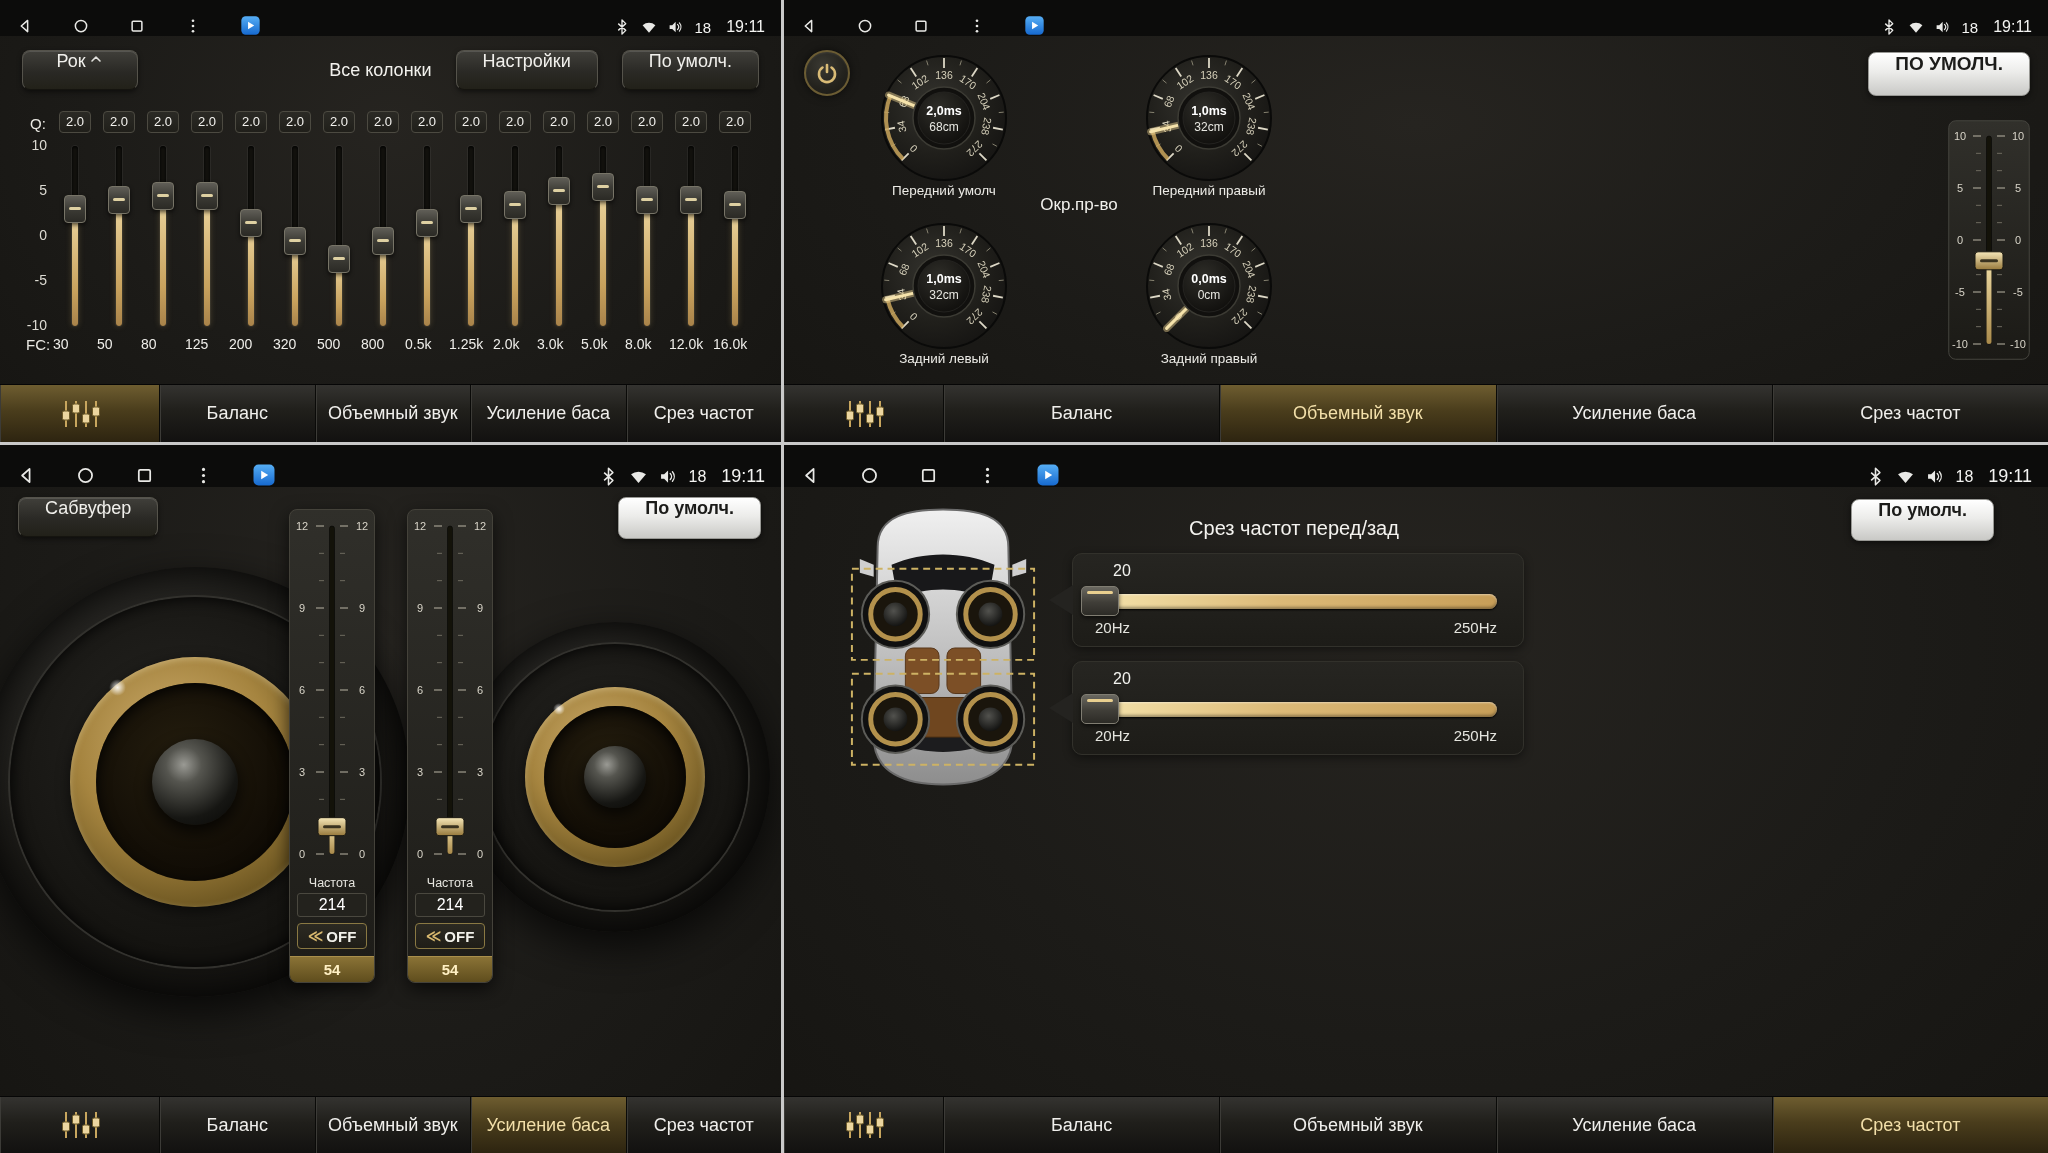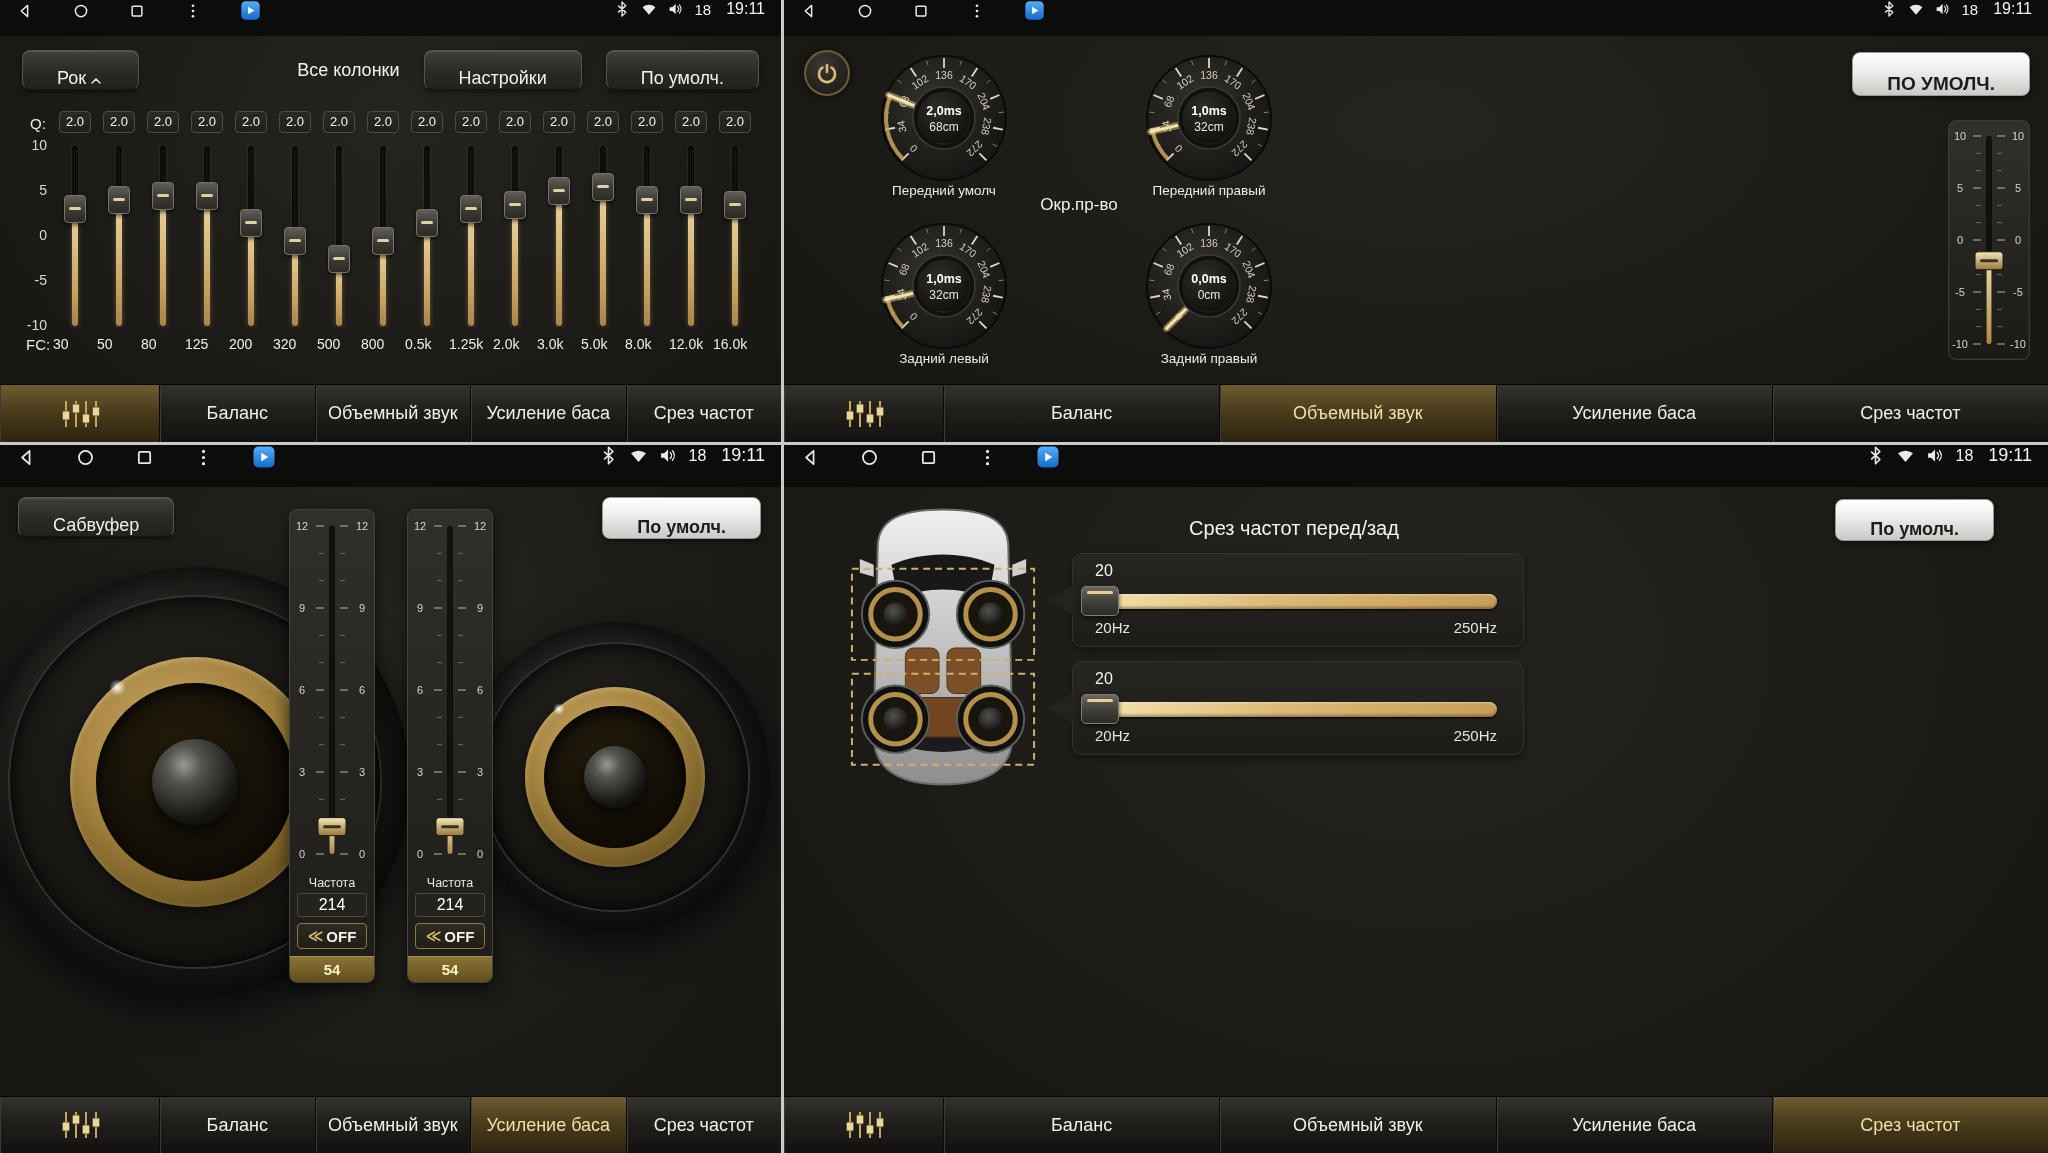--- a/index.html
+++ b/index.html
@@ -3,21 +3,21 @@
 <meta charset="utf-8">
 <style>
   *{box-sizing:border-box;margin:0;padding:0;}
   html,body{width:2048px;height:1153px;background:#000;overflow:hidden;
     font-family:"Liberation Sans","DejaVu Sans",sans-serif;color:#eee;}
   .grid{width:2048px;height:1153px;display:grid;grid-template-columns:781px 1264px;
     grid-template-rows:442px 708px;gap:3px;background:#c9c9c9;}
   .quad{position:relative;display:flex;flex-direction:column;overflow:hidden;
     background:radial-gradient(ellipse at 50% 28%,#262420 0%,#1c1b18 55%,#161512 100%);}
   
-  .statusbar{height:36px;flex:0 0 auto;display:flex;align-items:flex-start;justify-content:space-between;
+  .statusbar{height:36px;flex:0 0 auto;display:flex;align-items:flex-end;justify-content:space-between;
     padding:0 16px;background:#0c0c0b;}
   .statusbar.lg{height:42px;}
   .sb-left{display:flex;align-items:center;gap:38px;}
   .sb-right{display:flex;align-items:center;gap:9px;}
   .sbi{width:18px;height:18px;display:block;}
   .sbi-app{width:21px;height:21px;}
   .lg .sbi{width:21px;height:21px;}
   .lg .sbi-app{width:24px;height:24px;}
   .sb-time{font-size:16px;color:#f4f4f2;margin-left:6px;}
   .sb-vol{font-size:15px;color:#f4f4f2;}
@@ -26,21 +26,21 @@
   
   .tabbar{flex:0 0 auto;display:flex;background:linear-gradient(180deg,#343330 0%,#201f1b 45%,#121110 100%);
     border-top:1px solid #060606;}
   .tabbar.h58{height:58px;} .tabbar.h57{height:57px;}
   .tab{flex:1;display:flex;align-items:center;justify-content:center;font-size:18px;color:#f0efec;
     border-right:1px solid #0a0a08;box-shadow:inset 1px 0 0 #3c3b37;cursor:pointer;white-space:nowrap;}
   .tab:last-child{border-right:none;}
   .tab.icon-tab{flex:0 0 160px;}
   .tab.active{background:linear-gradient(180deg,#6e5d30 0%,#4a3d1c 45%,#2d2410 100%);color:#f2dfa9;}
   
-  .btn{height:40px;padding:0 34px;border-radius:8px;font-size:18px;display:inline-flex;align-items:flex-end;
+  .btn{height:40px;padding:0 26px;border-radius:8px;font-size:18px;display:inline-flex;align-items:flex-start;
     justify-content:center;gap:2px;cursor:pointer;font-family:inherit;white-space:nowrap;}
   .btn-dark{background:linear-gradient(180deg,#403f3a,#2a2925 55%,#222119);border:1px solid #55534b;
     border-bottom-color:#15140f;color:#f1f0ec;box-shadow:inset 0 1px 0 rgba(255,255,255,.12),0 2px 5px rgba(0,0,0,.5);}
   .btn-light{background:linear-gradient(180deg,#ffffff,#ececea 45%,#c9c9c6);border:1px solid #98989       4;
     border:1px solid #989894;color:#1c1c1a;font-weight:bold;box-shadow:0 2px 6px rgba(0,0,0,.55),inset 0 1px 0 #fff;}
   .content{position:relative;flex:1 1 auto;}
   
   .preset-btn{position:absolute;left:22px;top:14px;min-width:116px;}
   .chev{width:16px;height:16px;}
   .tl-right{position:absolute;right:22px;top:14px;display:flex;align-items:center;gap:24px;}
@@ -105,21 +105,21 @@
   
   .br-default{position:absolute;right:54px;top:12px;height:42px;font-size:18px;}
   .xo-title{position:absolute;left:280px;top:30px;width:460px;text-align:center;font-size:20px;color:#f4f3ef;}
   .car-wrap{position:absolute;left:60px;top:16px;width:198px;height:288px;}
   .car-svg{width:198px;height:288px;display:block;}
   .xo-group{position:absolute;left:288px;width:452px;height:94px;border-radius:10px;
     background:linear-gradient(180deg,#262521,#1d1c18);border:1px solid #32312b;box-shadow:0 3px 10px rgba(0,0,0,.45);}
   .xo-group>*{position:absolute;}
   .xo-arrow{left:-24px;top:50%;margin-top:-15px;width:0;height:0;border-top:15px solid transparent;
     border-bottom:15px solid transparent;border-right:24px solid #242320;}
-  .xo-value{left:22px;top:8px;font-size:16px;color:#f2f2ee;}
+  .xo-value{left:40px;top:8px;font-size:16px;color:#f2f2ee;}
   .xo-bar{left:24px;right:26px;top:40px;height:15px;border-radius:8px;
     background:linear-gradient(90deg,#f4e2ab,#dcba78 45%,#c79e58);
     box-shadow:inset 0 1px 2px rgba(255,255,255,.45),inset 0 -2px 3px rgba(0,0,0,.35),0 1px 2px #000;}
   .xo-handle{left:8px;top:32px;width:38px;height:30px;border-radius:5px;
     background:linear-gradient(180deg,#6a6860 0%,#403e38 55%,#2c2b26 100%);
     border:1px solid #807d72;box-shadow:0 2px 4px rgba(0,0,0,.6);}
   .xo-handle::after{content:"";position:absolute;left:5px;right:5px;top:4px;height:3px;border-radius:2px;background:#e9cf8f;}
   .xo-min{left:22px;bottom:10px;font-size:15px;color:#e4e4de;}
   .xo-max{right:26px;bottom:10px;font-size:15px;color:#e4e4de;margin-left:44px;}
 </style>

